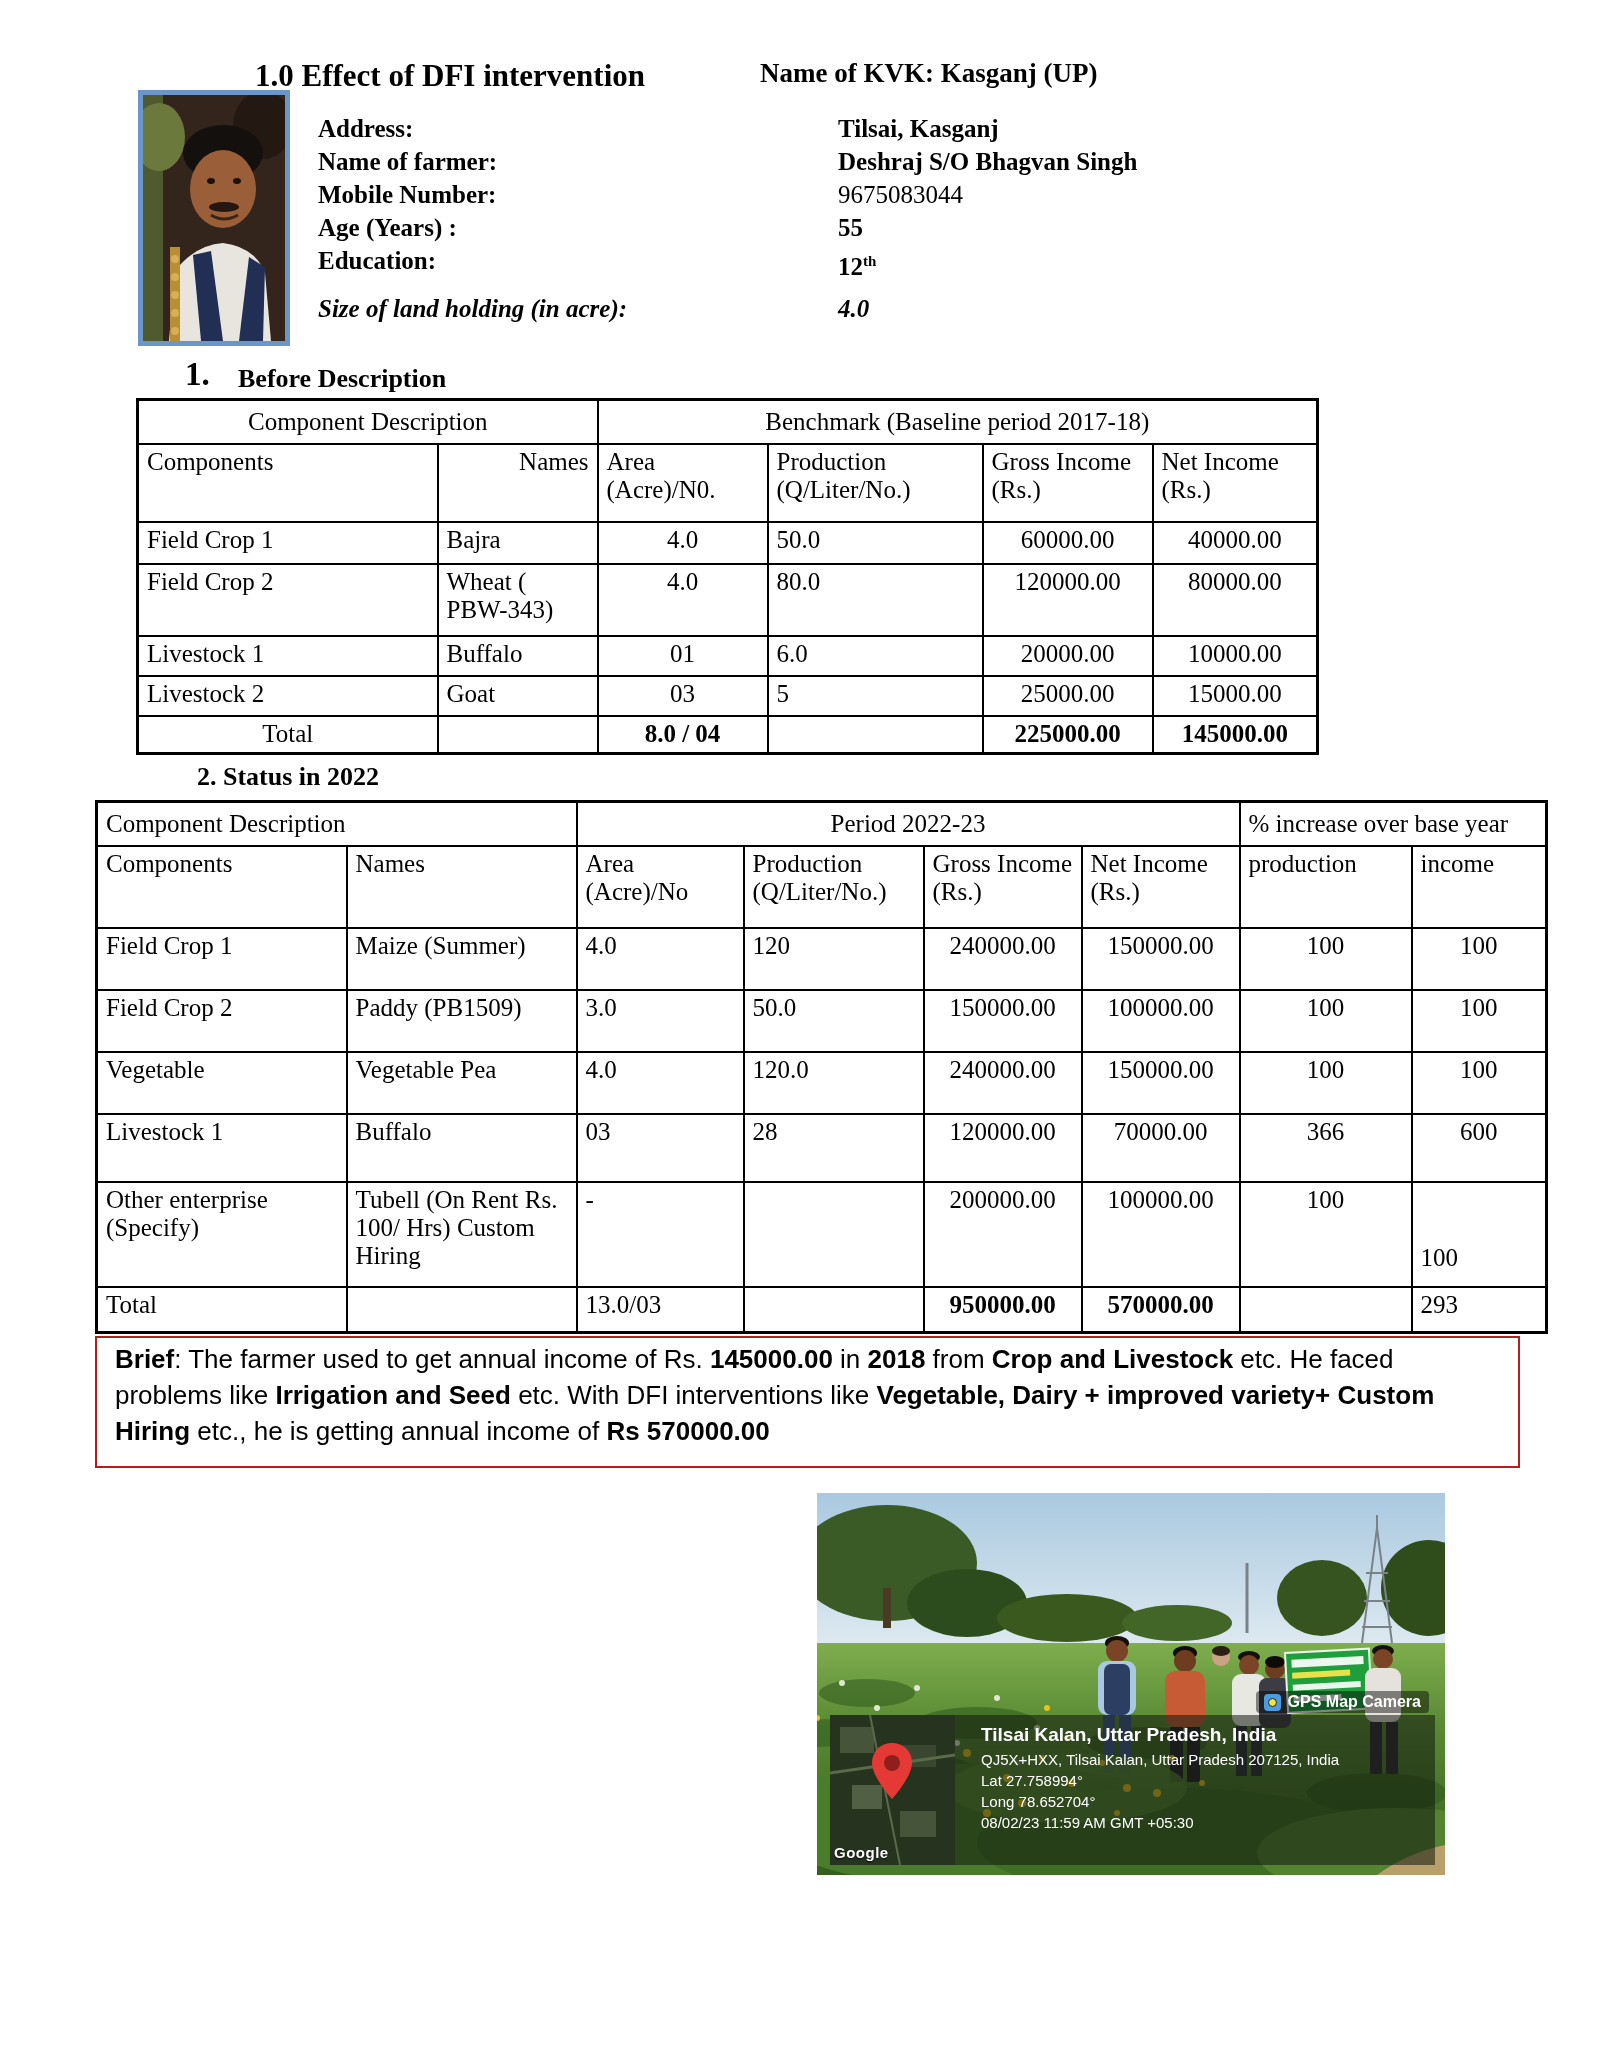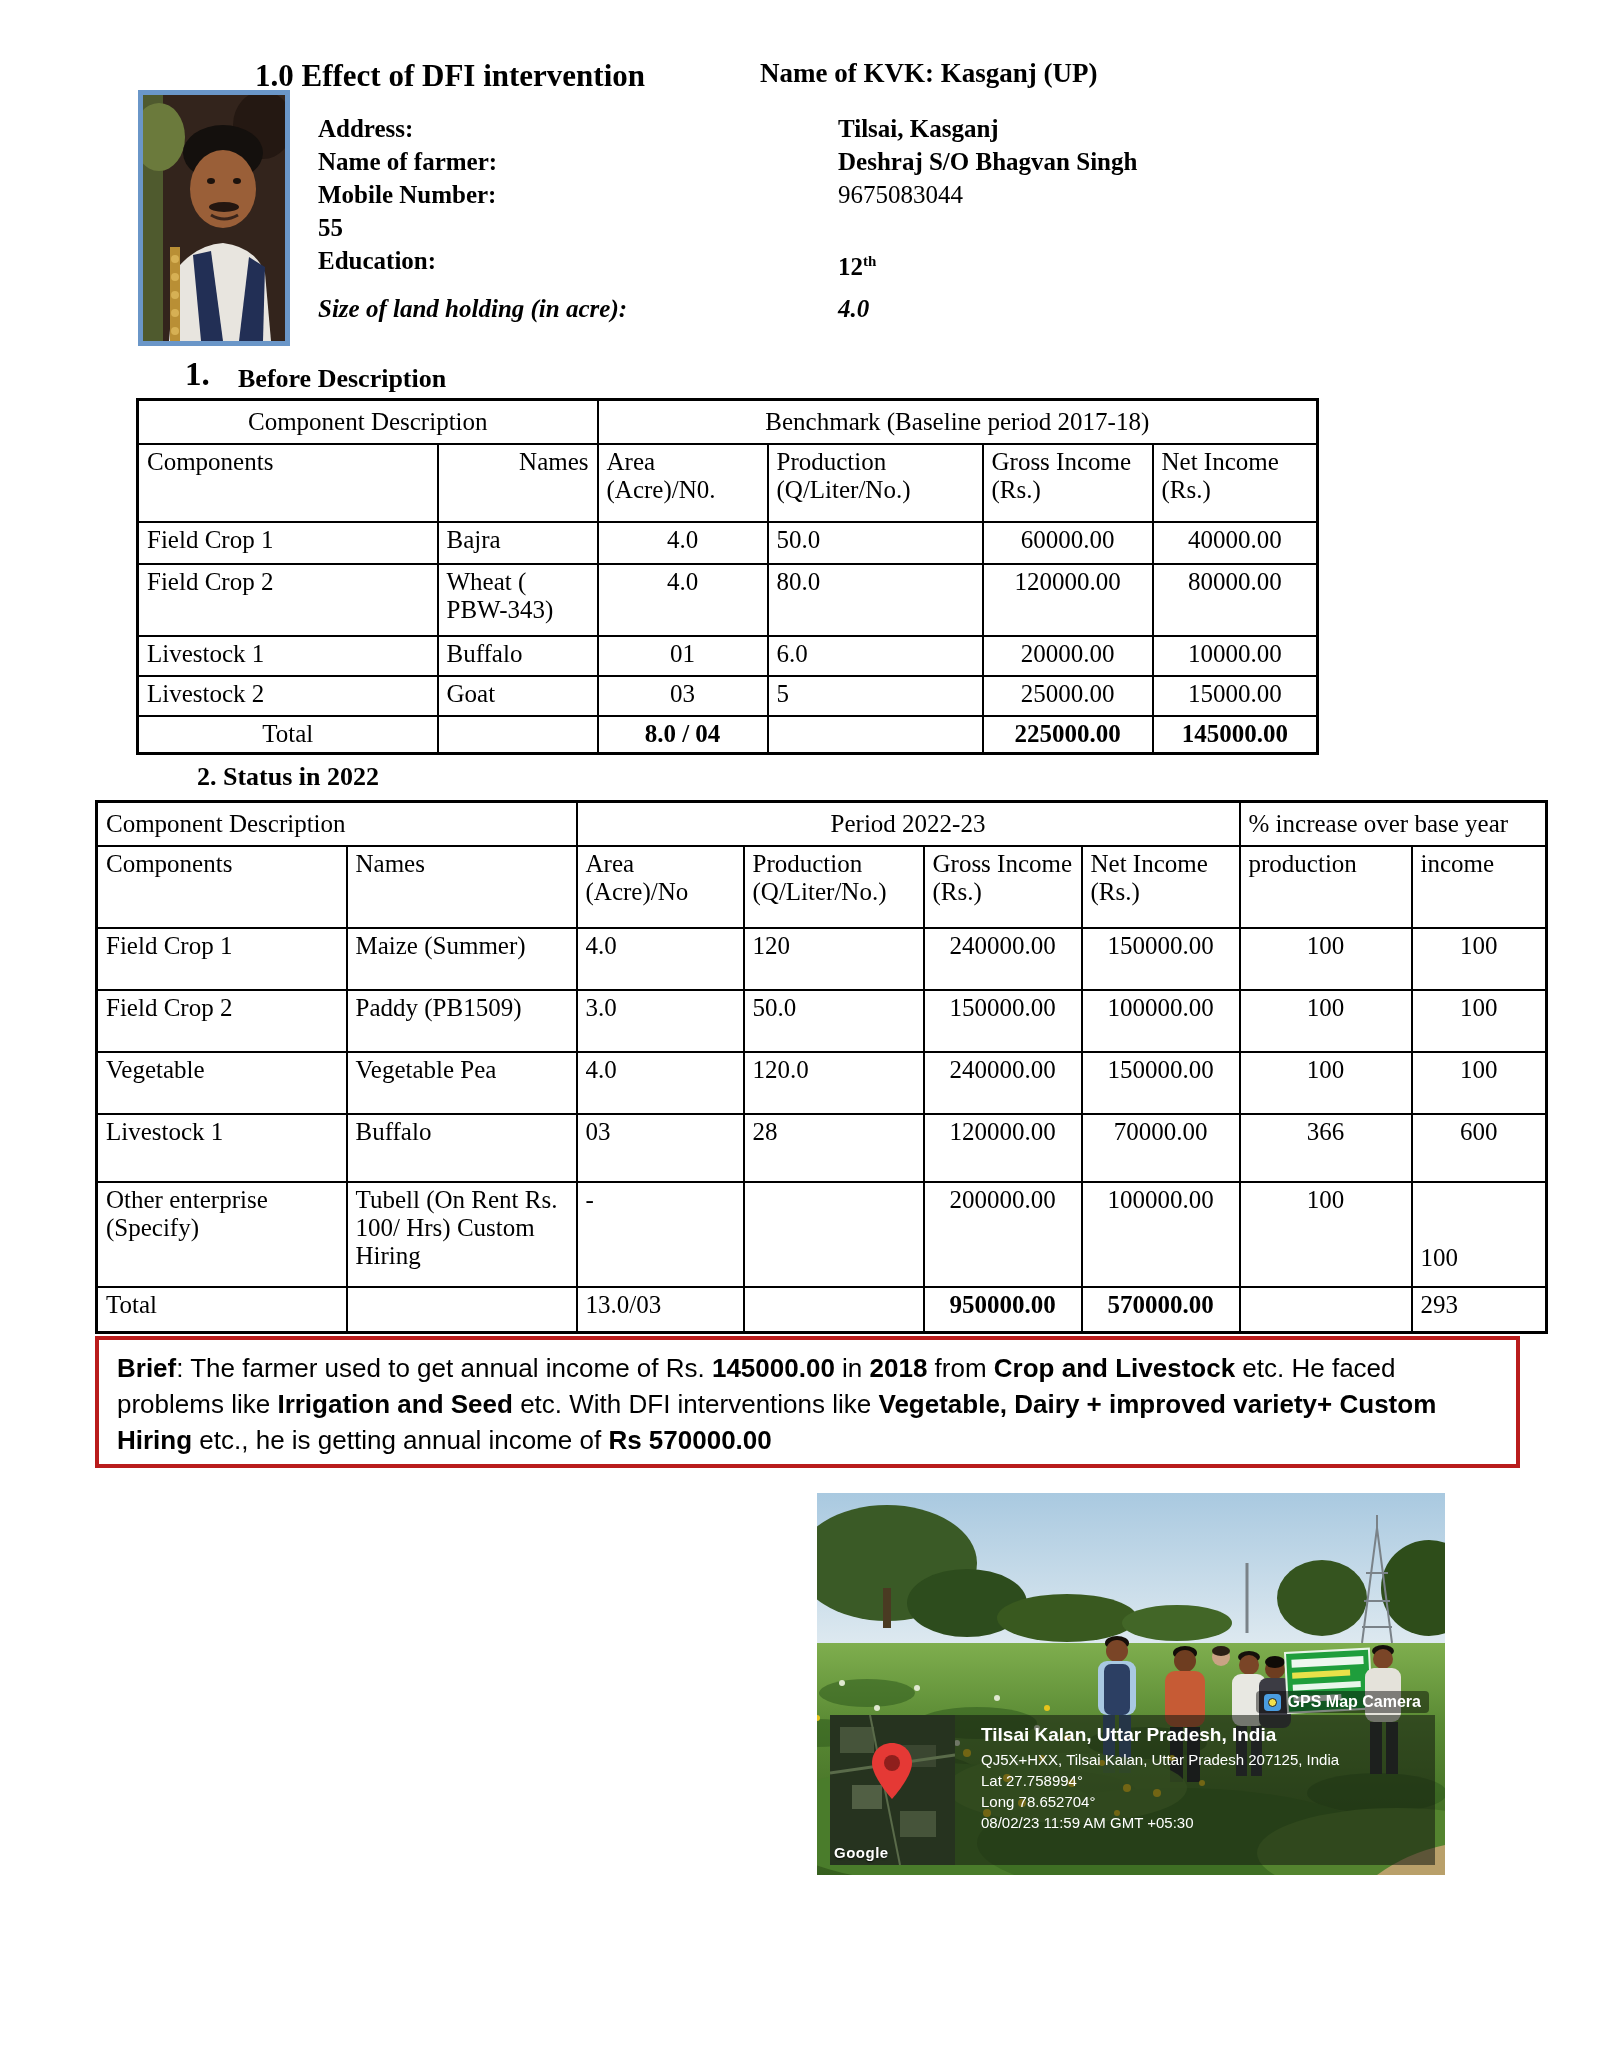--- a/index.html
+++ b/index.html
@@ -61,23 +61,23 @@
   #table2 tbody td:nth-child(7),#table2 tbody td:nth-child(8){text-align:center;}
   #table2 tbody tr.r0,#table2 tbody tr.r1,#table2 tbody tr.r2{height:62px;}
   #table2 tbody tr.r3{height:68px;}
   #table2 tbody tr.r4{height:105px;}
   #table2 tbody tr.r4 td:nth-child(8){text-align:left;vertical-align:bottom;padding-bottom:14px;}
   #table2 tbody tr.total{height:46px;}
   #table2 tbody tr.total td:nth-child(8){text-align:left;}
 
   
   .brief{position:absolute;left:95px;top:1336px;width:1425px;height:132px;
-         border:4px solid #b91c1c;box-sizing:border-box;
+         border:2px solid #b91c1c;box-sizing:border-box;
          font-family:"Liberation Sans", sans-serif;font-size:26px;line-height:36px;
-         padding:10px 18px;}
+         padding:3px 18px;}
   .brief b{font-weight:bold;}
 
   
   .field-photo{position:absolute;left:817px;top:1493px;width:628px;height:382px;}
   .field-photo > svg.scene{position:absolute;inset:0;width:100%;height:100%;}
   .gps-overlay{position:absolute;left:13px;right:10px;bottom:10px;height:150px;
                background:rgba(18,24,14,0.55);display:flex;align-items:stretch;
                font-family:"Liberation Sans", sans-serif;color:#fff;}
   .map-thumb{position:relative;width:125px;flex:0 0 125px;background:#26331f;overflow:hidden;}
   .map-thumb svg{position:absolute;inset:0;width:100%;height:100%;}
@@ -133,20 +133,21 @@
     </div>
     <div class="farmer-row">
       <span class="f-label">Name of farmer:</span>
       <span class="f-value">Deshraj S/O Bhagvan Singh</span>
     </div>
     <div class="farmer-row">
       <span class="f-label">Mobile Number:</span>
       <span class="f-value plain">9675083044</span>
     </div>
     <div class="farmer-row">
+      <span class="f-label">Age (Years) :</span>
       <span class="f-value">55</span>
     </div>
     <div class="farmer-row">
       <span class="f-label">Education:</span>
       <span class="f-value"><span>12</span><sup>th</sup></span>
     </div>
     <div class="farmer-row last">
       <span class="f-label">Size of land holding (in acre):</span>
       <span class="f-value">4.0</span>
     </div>

